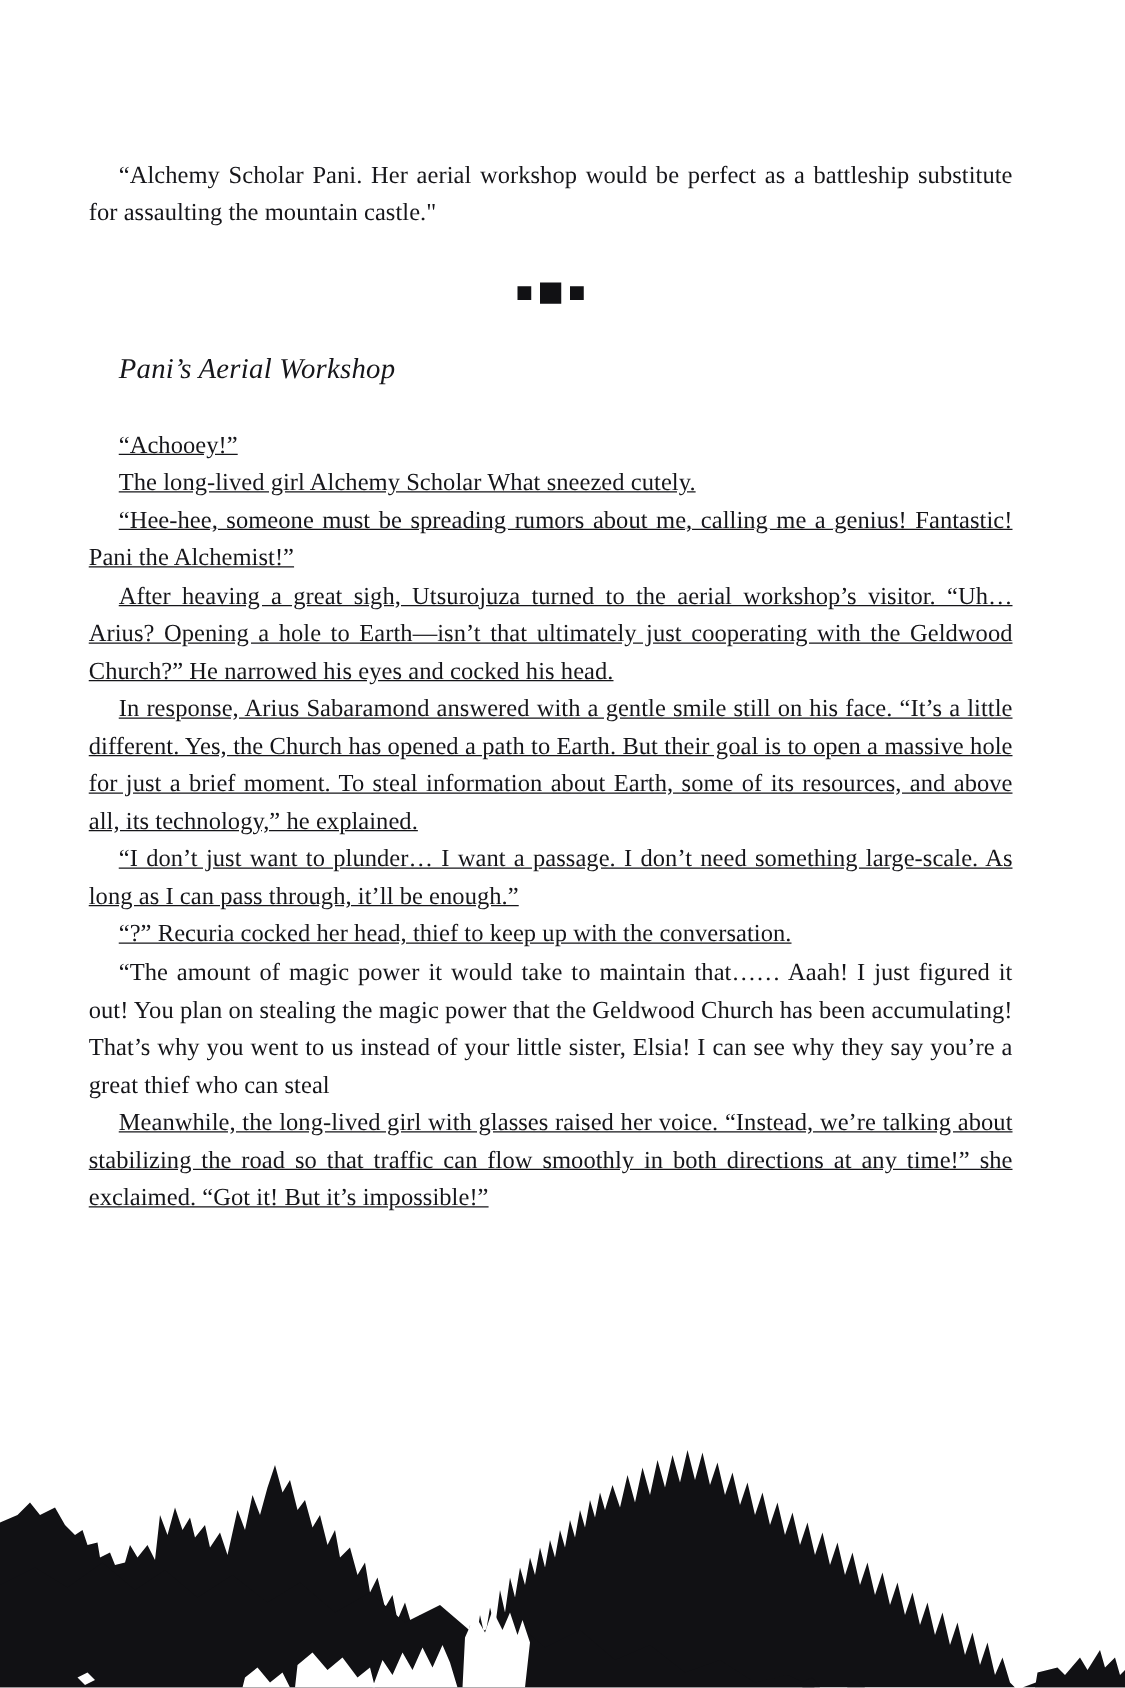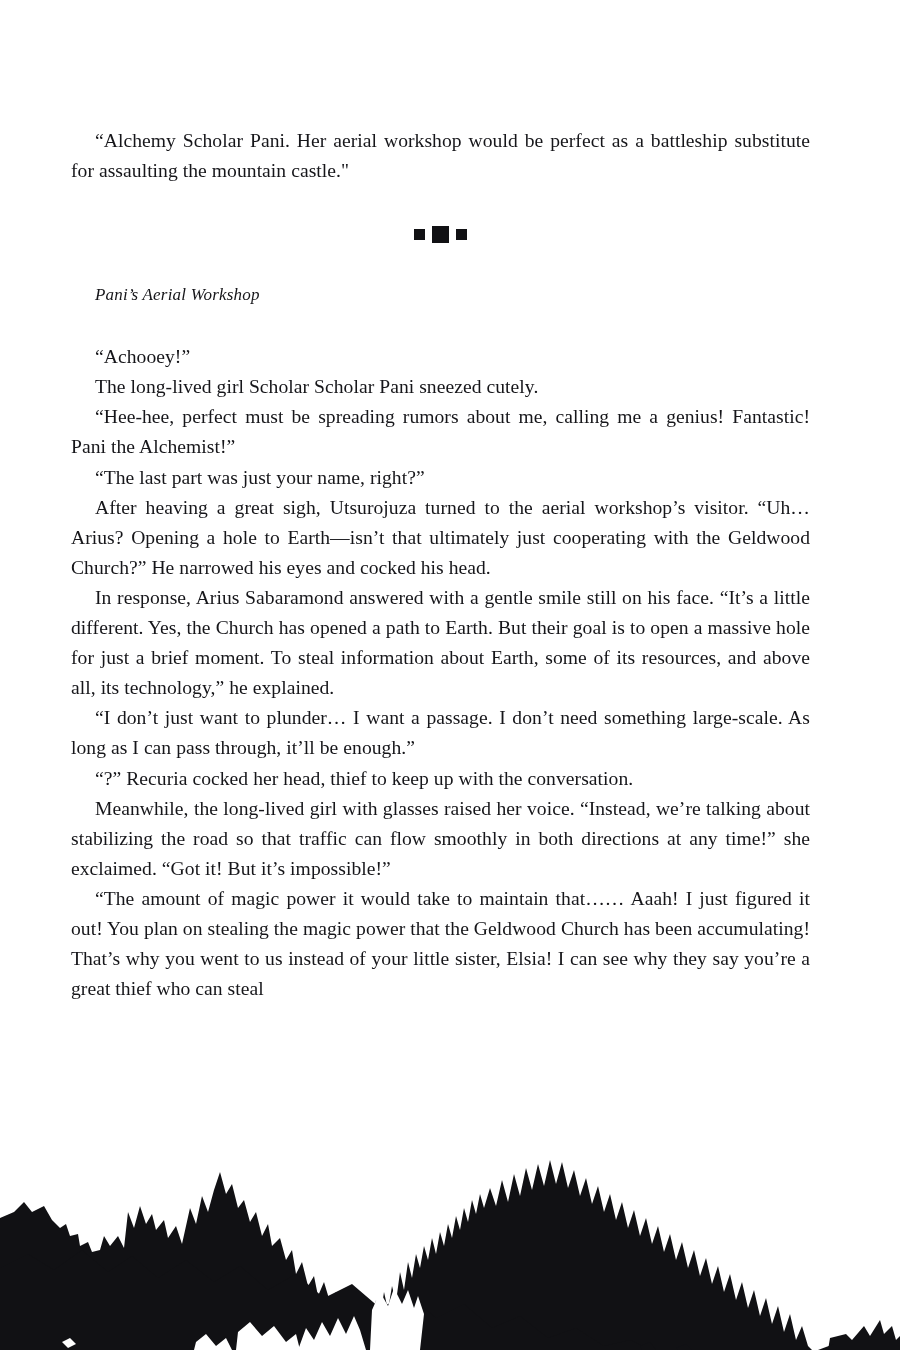--- a/index.html
+++ b/index.html
@@ -35,20 +35,21 @@
     text-indent: 24px;
     text-align: justify;
     text-justify: inter-word;
     font-size: 19.6px;
     line-height: 30.1px;
     letter-spacing: 0.05px;
     hyphens: none;
   }
   p.para.last-line-natural {
     text-align-last: left;
+    text-decoration: underline;
   }
 
   
   .divider {
     margin: 0;
     padding: 0;
     height: 30px;
     display: flex;
     align-items: center;
     justify-content: center;
@@ -59,21 +60,21 @@
   .divider .sq {
     background: #111114;
     display: block;
   }
   .divider .sq.small { width: 11px; height: 11px; }
   .divider .sq.large { width: 17px; height: 17px; }
 
   .scene-heading {
     margin: 0;
     font-style: italic;
-    font-size: 17px;
+    font-size: 23px;
     line-height: 30px;
     font-weight: normal;
     text-indent: 24px;
     letter-spacing: 0.2px;
   }
 
   .gap-after-heading { height: 32px; }
 
   
   #illustration {
@@ -99,29 +100,28 @@
       <span class="sq small"></span>
       <span class="sq large"></span>
       <span class="sq small"></span>
     </div>
 
     <h2 class="scene-heading">Pani’s Aerial Workshop</h2>
 
     <div class="gap-after-heading"></div>
 
     <p class="para last-line-natural">“Achooey!”</p>
-    <p class="para last-line-natural">The long-lived girl Scholar Scholar Pani sneezed cutely.</p>
-    <p class="para last-line-natural">“Hee-hee, perfect must be spreading rumors about me, calling me a genius! Fantastic! Pani the Alchemist!”</p>
-    <p class="para last-line-natural">“The last part was just your name, right?”</p>
+    <p class="para last-line-natural">The long-lived girl Alchemy Scholar What sneezed cutely.</p>
+    <p class="para last-line-natural">“Hee-hee, someone must be spreading rumors about me, calling me a genius! Fantastic! Pani the Alchemist!”</p>
     <p class="para last-line-natural">After heaving a great sigh, Utsurojuza turned to the aerial workshop’s visitor. “Uh…Arius? Opening a hole to Earth—isn’t that ultimately just cooperating with the Geldwood Church?” He narrowed his eyes and cocked his head.</p>
     <p class="para last-line-natural">In response, Arius Sabaramond answered with a gentle smile still on his face. “It’s a little different. Yes, the Church has opened a path to Earth. But their goal is to open a massive hole for just a brief moment. To steal information about Earth, some of its resources, and above all, its technology,” he explained.</p>
     <p class="para last-line-natural">“I don’t just want to plunder… I want a passage. I don’t need something large-scale. As long as I can pass through, it’ll be enough.”</p>
     <p class="para last-line-natural">“?” Recuria cocked her head, thief to keep up with the conversation.</p>
+    <p class="para"> “The amount of magic power it would take to maintain that…… Aaah! I just figured it out! You plan on stealing the magic power that the Geldwood Church has been accumulating! That’s why you went to us instead of your little sister, Elsia! I can see why they say you’re a great thief who can steal</p>
     <p class="para last-line-natural">Meanwhile, the long-lived girl with glasses raised her voice. “Instead, we’re talking about stabilizing the road so that traffic can flow smoothly in both directions at any time!” she exclaimed. “Got it! But it’s impossible!”</p>
-    <p class="para"> “The amount of magic power it would take to maintain that…… Aaah! I just figured it out! You plan on stealing the magic power that the Geldwood Church has been accumulating! That’s why you went to us instead of your little sister, Elsia! I can see why they say you’re a great thief who can steal</p>
 
   </div>
 
   <div id="illustration">
     <svg viewBox="0 0 900 200" preserveAspectRatio="none" aria-hidden="true">
       <g fill="#111114">
 
         <path d="M0,200 L0,68
                  L14,62 L24,52 L32,62 L44,56 L52,70 L60,78 L66,74 L70,86
                  L78,84 L80,96 L88,92 L92,102

